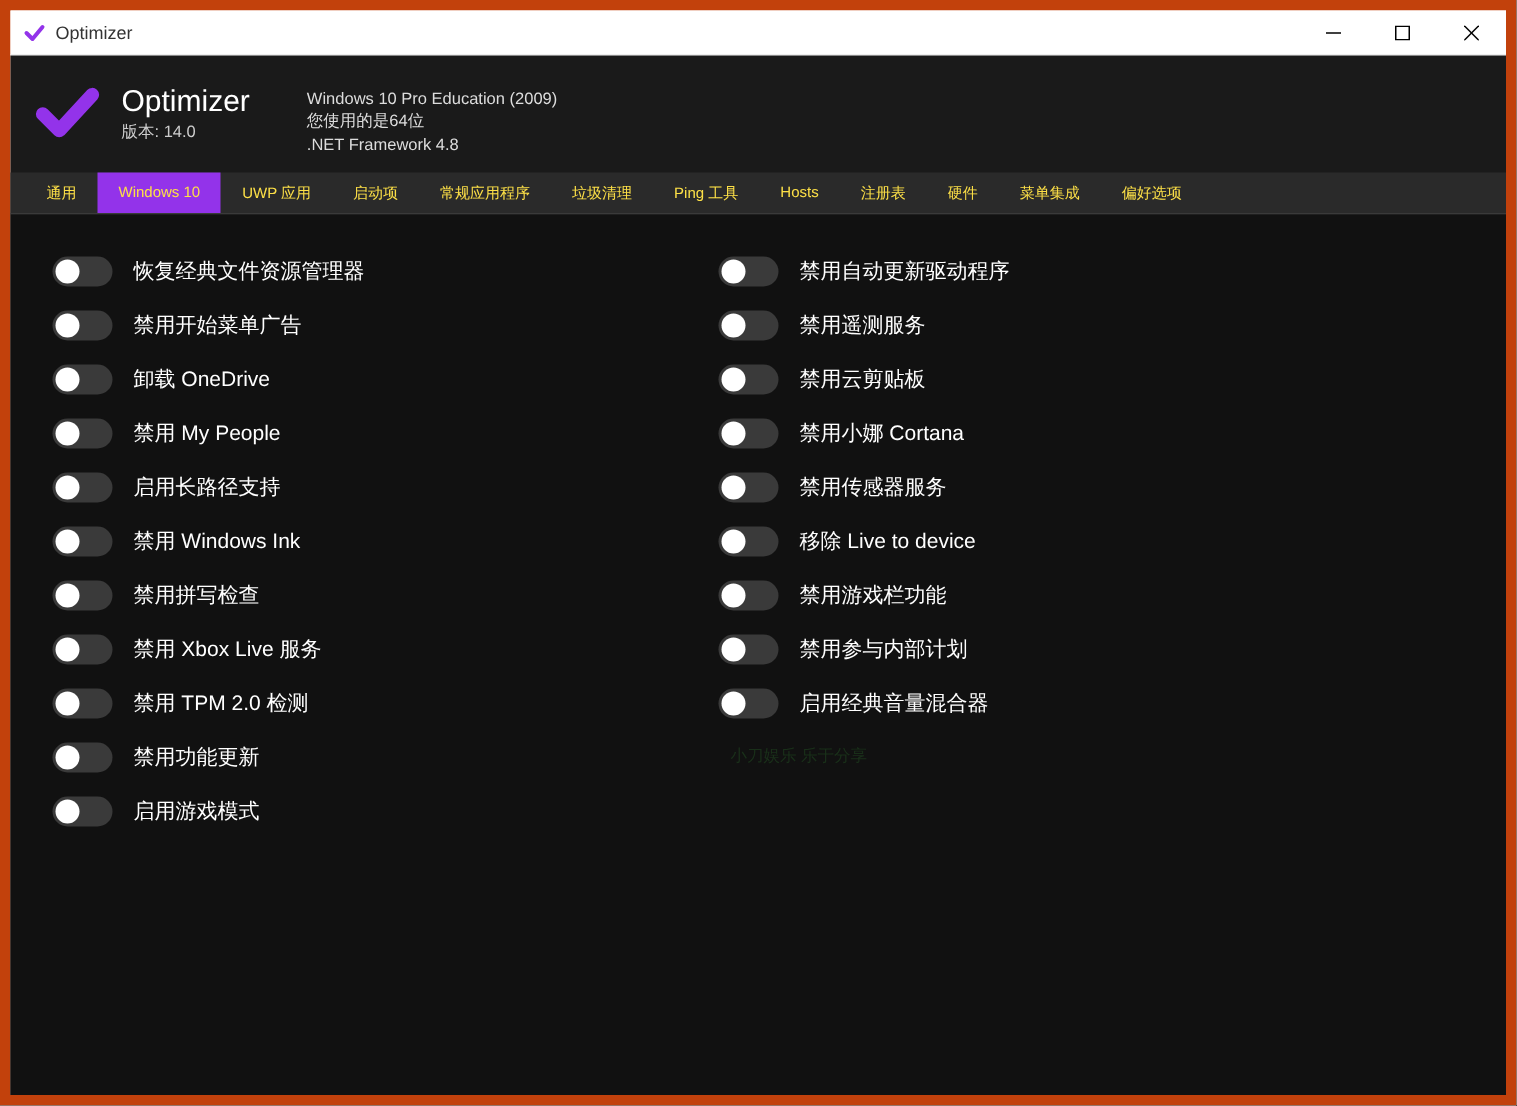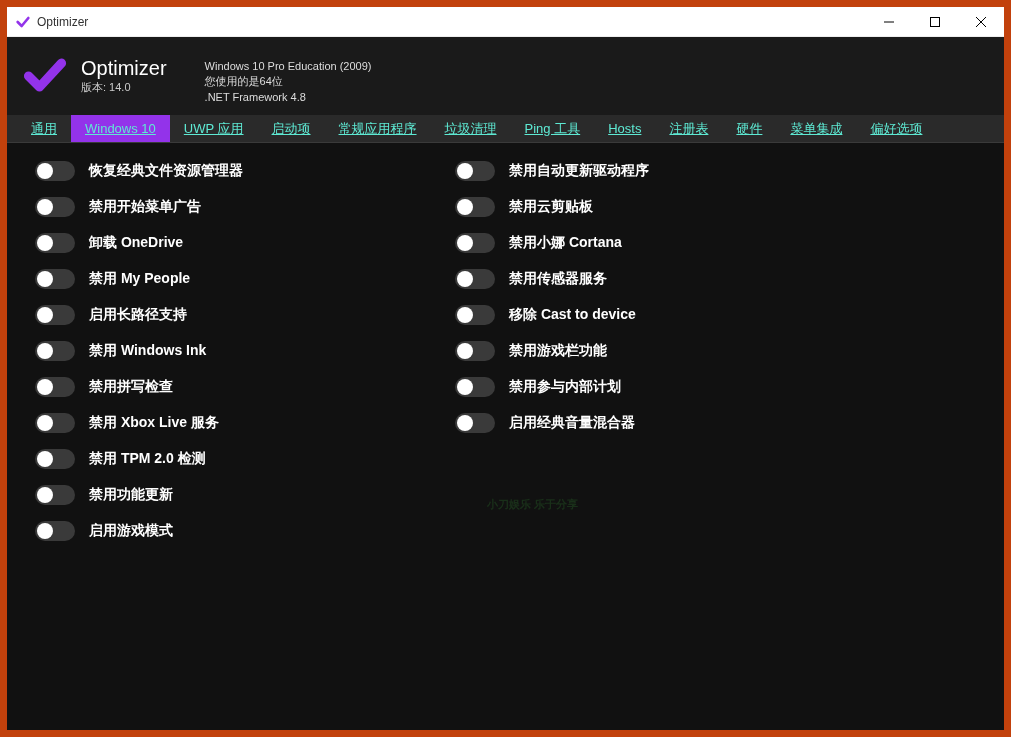--- a/index.html
+++ b/index.html
@@ -102,38 +102,36 @@
     border-bottom: 1px solid #3a3a3a;
     padding: 0 10px;
     gap: 0;
     height: 28px;
   }
   .tab {
     padding: 0 14px;
     height: 100%;
     display: flex;
     align-items: center;
-    font-size: 13px;
-    color: #5eead4;
+    font-size: 10px;
+    color: #fde047;
     cursor: pointer;
     white-space: nowrap;
-    text-decoration: underline;
   }
   .tab.active {
     background: #9333ea;
   }
 
   
   .content {
     flex: 1;
     background: #111;
-    padding: 18px 28px;
-    display: flex;
-    gap: 20px;
-    font-weight: bold;
+    padding: 28px 28px;
+    display: flex;
+    gap: 44px;
   }
   .col {
     flex: 0 0 auto;
     display: flex;
     flex-direction: column;
     gap: 16px;
   }
   .col-left { width: 400px; }
   .col-right { width: 400px; }
 
@@ -315,39 +313,45 @@
           <div class="toggle-row">
             <div class="toggle">
               <div class="knob"></div>
             </div>
             <span class="toggle-label">禁用自动更新驱动程序</span>
           </div>
           <div class="toggle-row">
             <div class="toggle">
               <div class="knob"></div>
             </div>
+            <span class="toggle-label">禁用遥测服务</span>
+          </div>
+          <div class="toggle-row">
+            <div class="toggle">
+              <div class="knob"></div>
+            </div>
             <span class="toggle-label">禁用云剪贴板</span>
           </div>
           <div class="toggle-row">
             <div class="toggle">
               <div class="knob"></div>
             </div>
             <span class="toggle-label">禁用小娜 Cortana</span>
           </div>
           <div class="toggle-row">
             <div class="toggle">
               <div class="knob"></div>
             </div>
             <span class="toggle-label">禁用传感器服务</span>
           </div>
           <div class="toggle-row">
             <div class="toggle">
               <div class="knob"></div>
             </div>
-            <span class="toggle-label">移除 Cast to device</span>
+            <span class="toggle-label">移除 Live to device</span>
           </div>
           <div class="toggle-row">
             <div class="toggle">
               <div class="knob"></div>
             </div>
             <span class="toggle-label">禁用游戏栏功能</span>
           </div>
           <div class="toggle-row">
             <div class="toggle">
               <div class="knob"></div>

